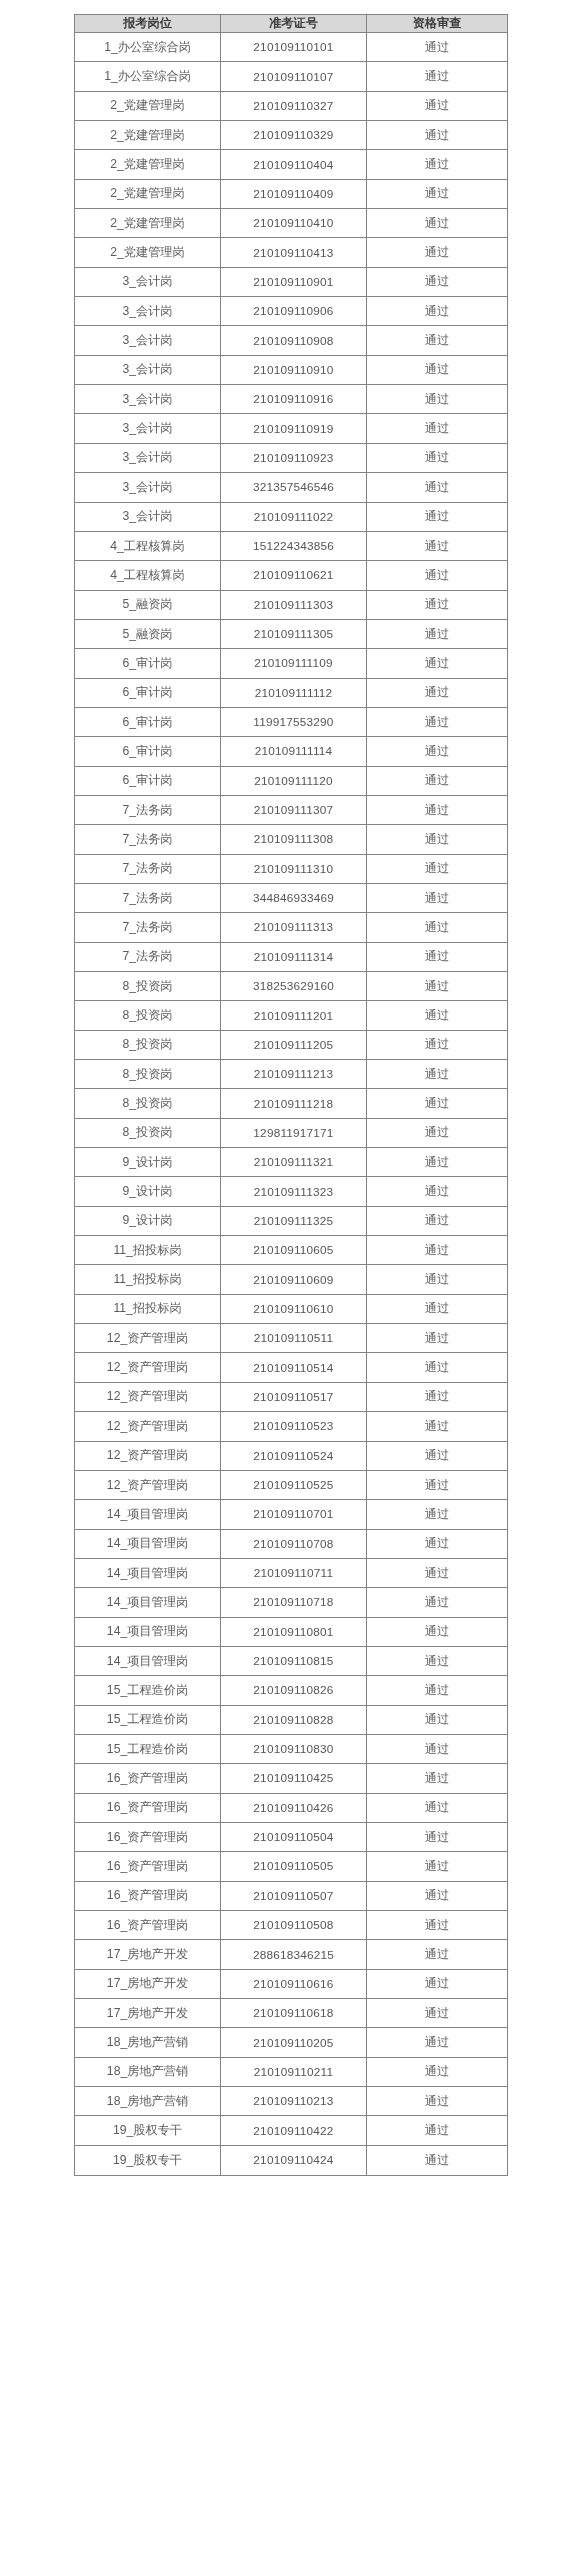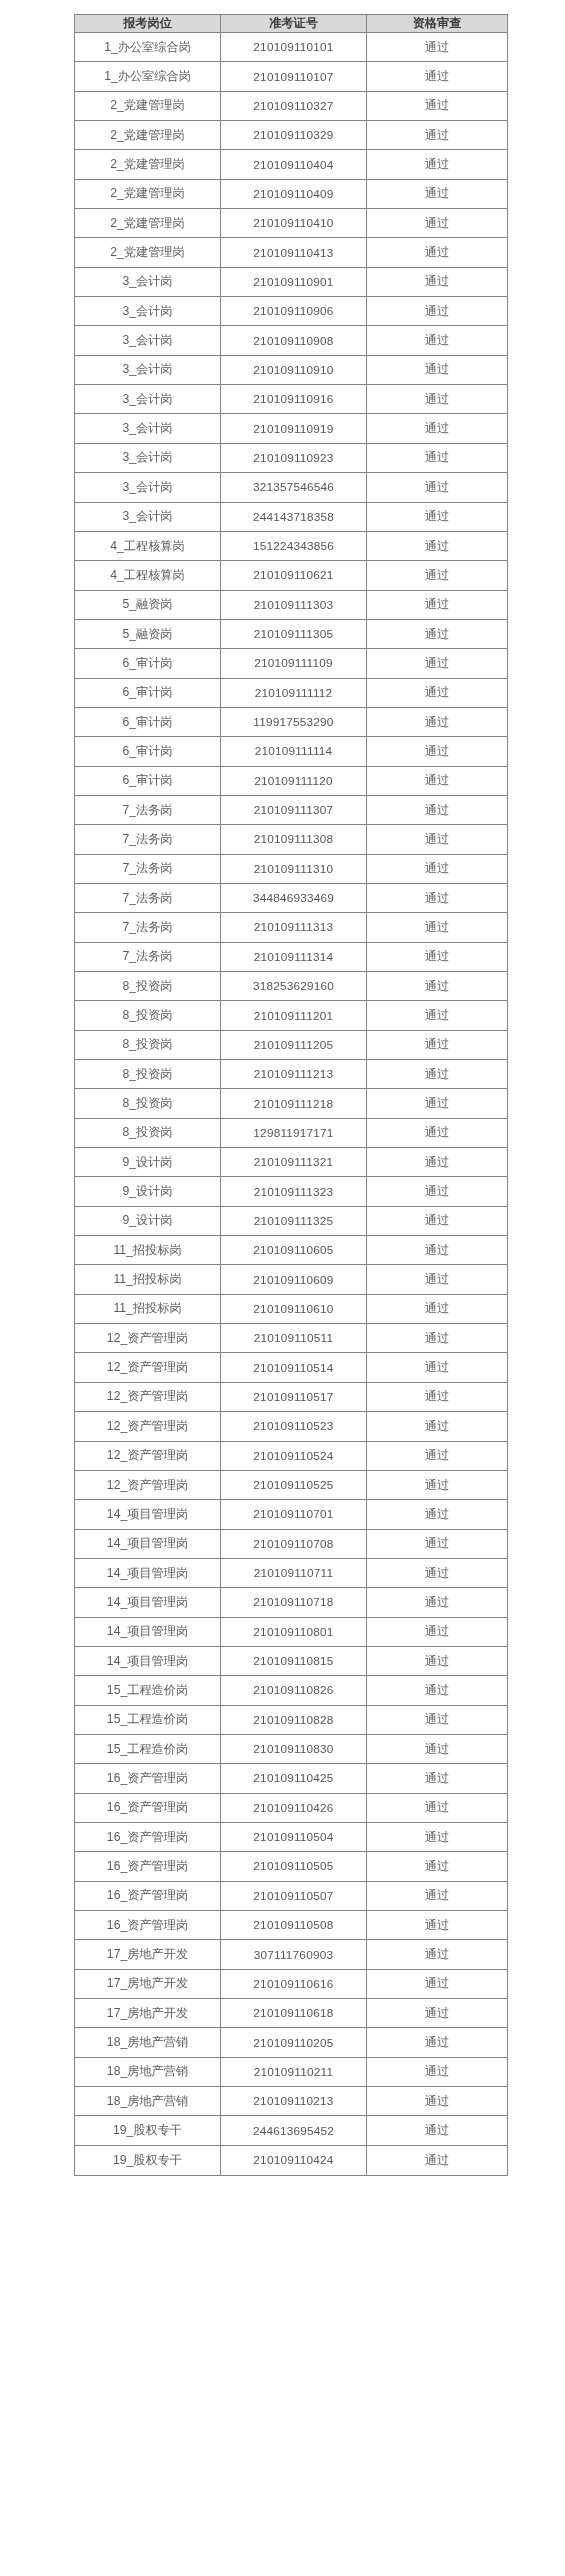--- a/index.html
+++ b/index.html
@@ -148,21 +148,21 @@
           <td data-name="cell-ticket">210109110923</td>
           <td data-name="cell-status">通过</td>
         </tr>
         <tr data-name="table-row">
           <td data-name="cell-position">3_会计岗</td>
           <td data-name="cell-ticket">321357546546</td>
           <td data-name="cell-status">通过</td>
         </tr>
         <tr data-name="table-row">
           <td data-name="cell-position">3_会计岗</td>
-          <td data-name="cell-ticket">244143718358</td>
+          <td data-name="cell-ticket">210109111022</td>
           <td data-name="cell-status">通过</td>
         </tr>
         <tr data-name="table-row">
           <td data-name="cell-position">4_工程核算岗</td>
           <td data-name="cell-ticket">151224343856</td>
           <td data-name="cell-status">通过</td>
         </tr>
         <tr data-name="table-row">
           <td data-name="cell-position">4_工程核算岗</td>
           <td data-name="cell-ticket">210109110621</td>
@@ -393,21 +393,21 @@
           <td data-name="cell-ticket">210109110507</td>
           <td data-name="cell-status">通过</td>
         </tr>
         <tr data-name="table-row">
           <td data-name="cell-position">16_资产管理岗</td>
           <td data-name="cell-ticket">210109110508</td>
           <td data-name="cell-status">通过</td>
         </tr>
         <tr data-name="table-row">
           <td data-name="cell-position">17_房地产开发</td>
-          <td data-name="cell-ticket">307111760903</td>
+          <td data-name="cell-ticket">288618346215</td>
           <td data-name="cell-status">通过</td>
         </tr>
         <tr data-name="table-row">
           <td data-name="cell-position">17_房地产开发</td>
           <td data-name="cell-ticket">210109110616</td>
           <td data-name="cell-status">通过</td>
         </tr>
         <tr data-name="table-row">
           <td data-name="cell-position">17_房地产开发</td>
           <td data-name="cell-ticket">210109110618</td>
@@ -423,21 +423,21 @@
           <td data-name="cell-ticket">210109110211</td>
           <td data-name="cell-status">通过</td>
         </tr>
         <tr data-name="table-row">
           <td data-name="cell-position">18_房地产营销</td>
           <td data-name="cell-ticket">210109110213</td>
           <td data-name="cell-status">通过</td>
         </tr>
         <tr data-name="table-row">
           <td data-name="cell-position">19_股权专干</td>
-          <td data-name="cell-ticket">244613695452</td>
+          <td data-name="cell-ticket">210109110422</td>
           <td data-name="cell-status">通过</td>
         </tr>
         <tr data-name="table-row">
           <td data-name="cell-position">19_股权专干</td>
           <td data-name="cell-ticket">210109110424</td>
           <td data-name="cell-status">通过</td>
         </tr>
       </tbody>
   </table>
 </div>

